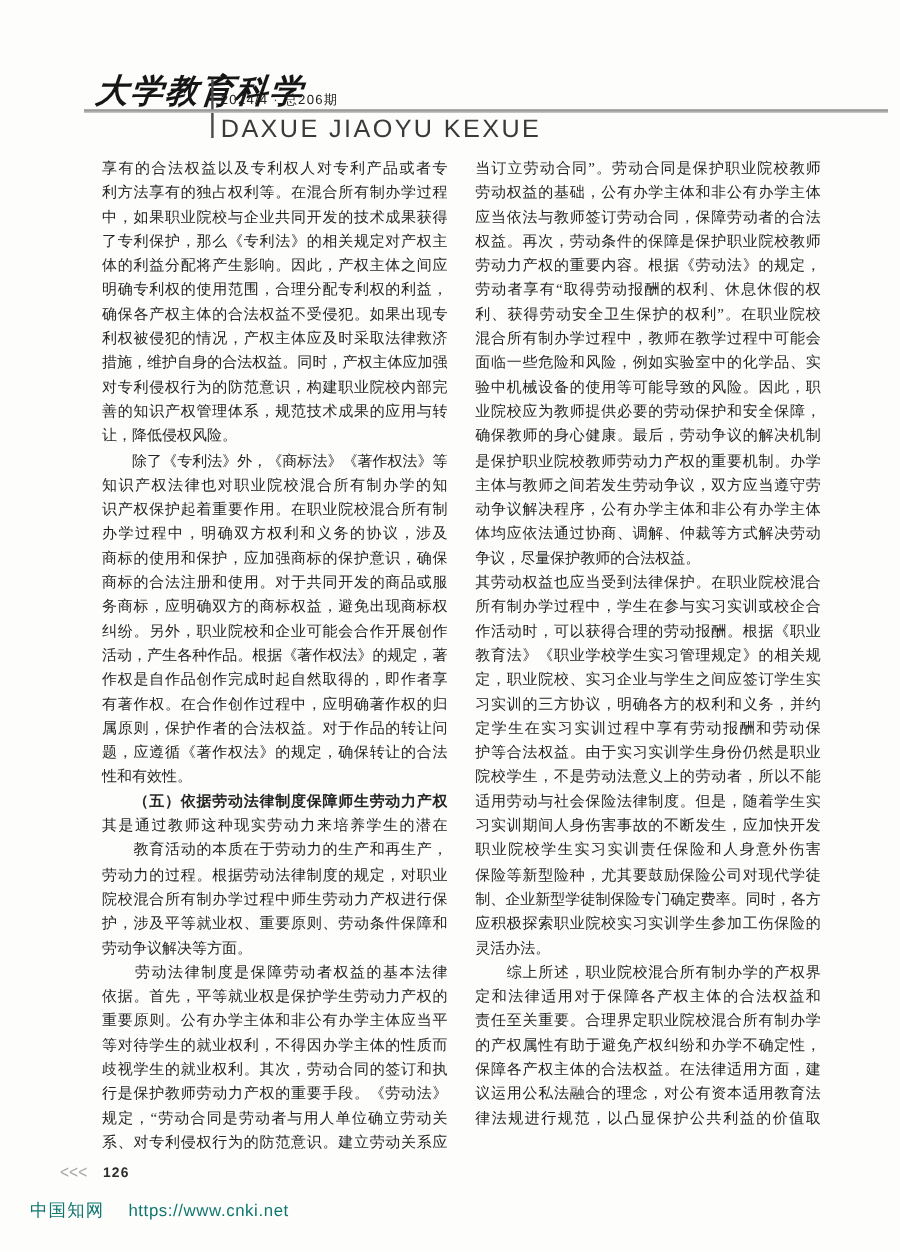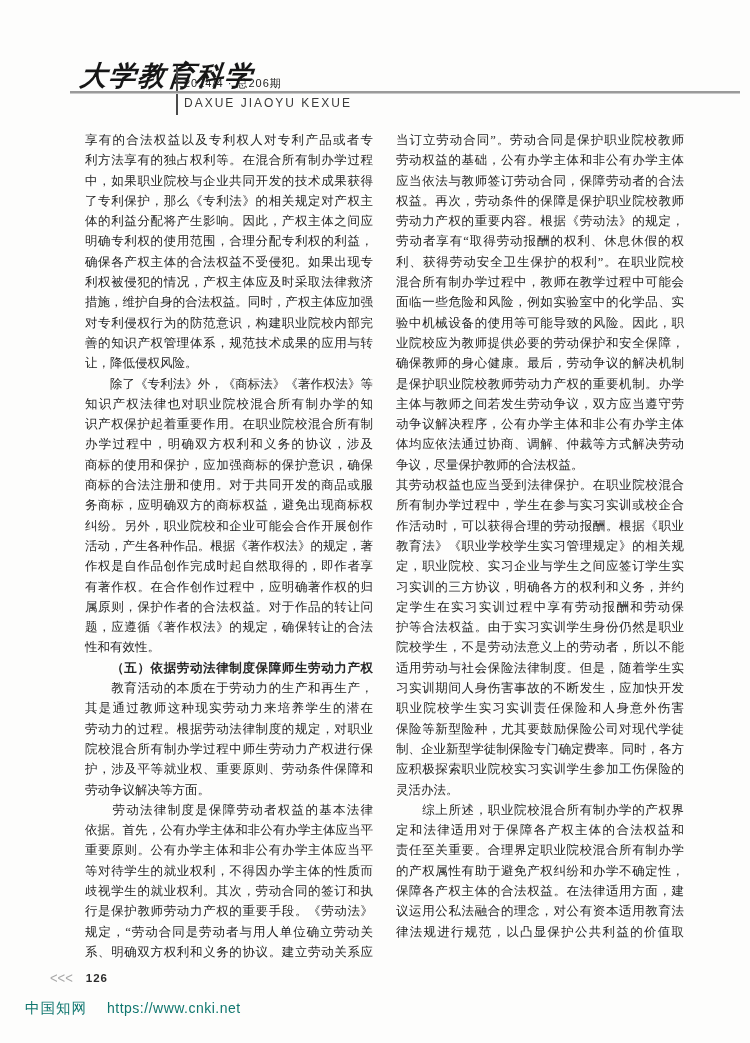--- a/index.html
+++ b/index.html
@@ -30,21 +30,21 @@
     font-size:11px;color:#222;letter-spacing:1px;
   }
   .hrule{
     position:absolute;left:70px;top:91px;
     width:670px;height:2px;
     background:#9a9a9a;border-bottom:1px solid #c9c9c9;
   }
   .pinyin{
     position:absolute;left:184px;top:96px;
     font-family:"Liberation Sans", sans-serif;
-    font-size:12px;color:#3a3a3a;letter-spacing:2px;
+    font-size:21px;color:#3a3a3a;letter-spacing:2px;
   }
   
   .col{
     position:absolute;top:130px;width:288px;
     font-size:12.5px;
   }
   .col-left{left:85px;}
   .col-right{left:396px;}
   .line{
     height:20.3px;line-height:20.3px;
@@ -114,34 +114,34 @@
         <div class="line just">商标的合法注册和使用。对于共同开发的商品或服</div>
         <div class="line just">务商标，应明确双方的商标权益，避免出现商标权</div>
         <div class="line just">纠纷。另外，职业院校和企业可能会合作开展创作</div>
         <div class="line just">活动，产生各种作品。根据《著作权法》的规定，著</div>
         <div class="line just">作权是自作品创作完成时起自然取得的，即作者享</div>
         <div class="line just">有著作权。在合作创作过程中，应明确著作权的归</div>
         <div class="line just">属原则，保护作者的合法权益。对于作品的转让问</div>
         <div class="line just">题，应遵循《著作权法》的规定，确保转让的合法</div>
         <div class="line">性和有效性。</div>
         <div class="line just bold">　　（五）依据劳动法律制度保障师生劳动力产权</div>
+        <div class="line just">其是通过教师这种现实劳动力来培养学生的潜在</div>
         <div class="line just">　　教育活动的本质在于劳动力的生产和再生产，</div>
-        <div class="line just">其是通过教师这种现实劳动力来培养学生的潜在</div>
         <div class="line just">劳动力的过程。根据劳动法律制度的规定，对职业</div>
         <div class="line just">院校混合所有制办学过程中师生劳动力产权进行保</div>
         <div class="line just">护，涉及平等就业权、重要原则、劳动条件保障和</div>
         <div class="line">劳动争议解决等方面。</div>
         <div class="line just">　　劳动法律制度是保障劳动者权益的基本法律</div>
-        <div class="line just">依据。首先，公有办学主体和非公有办学主体应当平</div>
+        <div class="line just">依据。首先，平等就业权是保护学生劳动力产权的</div>
         <div class="line just">重要原则。公有办学主体和非公有办学主体应当平</div>
         <div class="line just">等对待学生的就业权利，不得因办学主体的性质而</div>
         <div class="line just">歧视学生的就业权利。其次，劳动合同的签订和执</div>
         <div class="line just">行是保护教师劳动力产权的重要手段。《劳动法》</div>
         <div class="line just">规定，“劳动合同是劳动者与用人单位确立劳动关</div>
-        <div class="line just">系、明确双方权利和义务的协议。建立劳动关系应</div>
+        <div class="line just">系、对专利侵权行为的防范意识。建立劳动关系应</div>
       </div>
     <div class="col col-right">
         <div class="line just">当订立劳动合同”。劳动合同是保护职业院校教师</div>
         <div class="line just">劳动权益的基础，公有办学主体和非公有办学主体</div>
         <div class="line just">应当依法与教师签订劳动合同，保障劳动者的合法</div>
         <div class="line just">权益。再次，劳动条件的保障是保护职业院校教师</div>
         <div class="line just">劳动力产权的重要内容。根据《劳动法》的规定，</div>
         <div class="line just">劳动者享有“取得劳动报酬的权利、休息休假的权</div>
         <div class="line just">利、获得劳动安全卫生保护的权利”。在职业院校</div>
         <div class="line just">混合所有制办学过程中，教师在教学过程中可能会</div>

